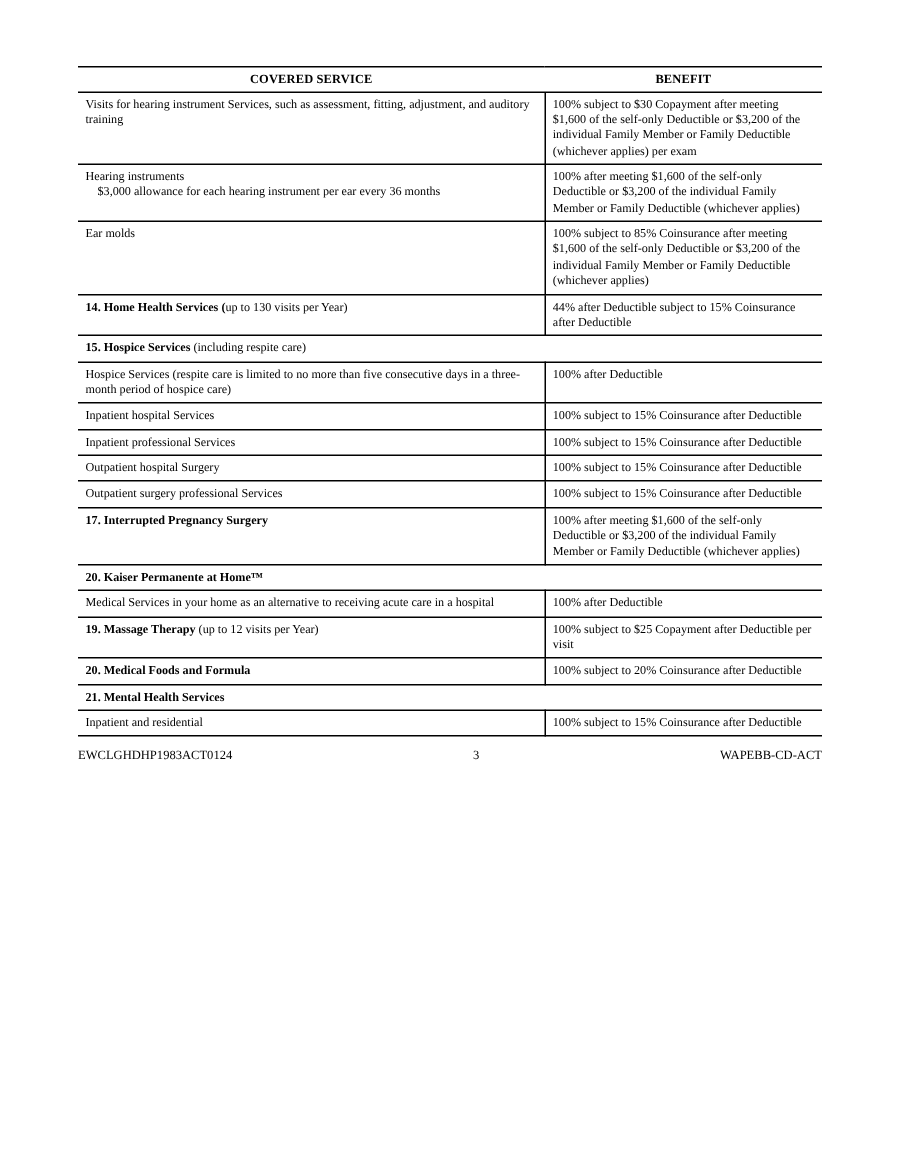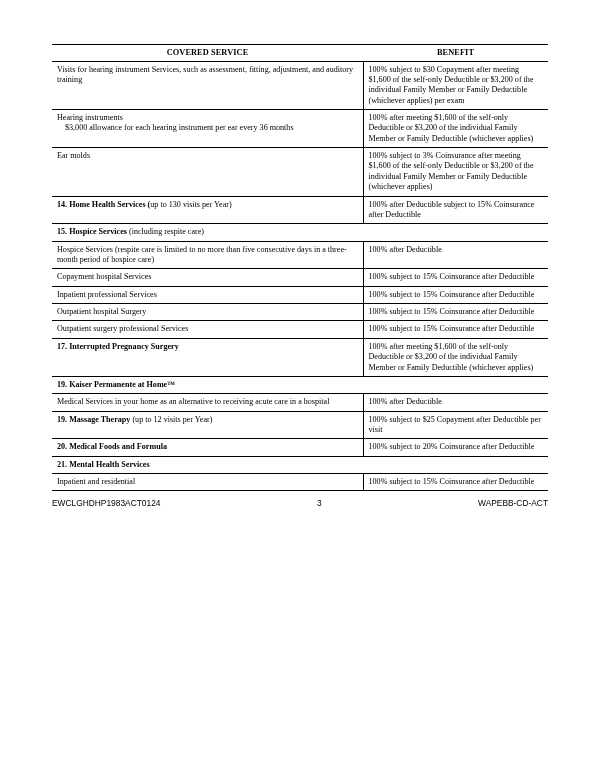--- a/index.html
+++ b/index.html
@@ -67,21 +67,21 @@
 
   .footer {
     position: absolute;
     left: 52px;
     right: 52px;
     bottom: 36px;
     display: flex;
     justify-content: space-between;
     align-items: baseline;
     font-size: 8.4px;
-    font-family: Liberation Sans, sans-serif;
+    font-family: Liberation Serif, serif;
     gap: 42px;
   }
   .footer .left { text-align: left; }
   .footer .center { text-align: center; flex: 1; }
   .footer .right { text-align: left; }
 </style>
 </head>
 <body>
 
 <div class="page">
@@ -108,44 +108,44 @@
       <tr class="row">
         <td class="c1 indent2 vcenter">
           <span>Hearing instruments</span>
           <span class="svc-sub">$3,000 allowance for each hearing instrument per ear every 36 months</span>
         </td>
         <td class="c2 benefit-cell">100% after meeting $1,600 of the self-only Deductible or $3,200 of the individual Family Member or Family Deductible (whichever applies)</td>
       </tr>
 
       <tr class="row">
         <td class="c1 indent2 vcenter">Ear molds</td>
-        <td class="c2 benefit-cell">100% subject to 3% Coinsurance after meeting $1,600 of the self-only Deductible or $3,200 of the individual Family Member or Family Deductible (whichever applies)</td>
+        <td class="c2 benefit-cell">100% subject to 85% Coinsurance after meeting $1,600 of the self-only Deductible or $3,200 of the individual Family Member or Family Deductible (whichever applies)</td>
       </tr>
 
       <tr class="row">
         <td class="c1 indent1 vcenter">
           <span class="bold">14. Home Health Services (</span><span>up to 130 visits per Year)</span>
         </td>
-        <td class="c2 benefit-cell">100% after Deductible subject to 15% Coinsurance after Deductible</td>
+        <td class="c2 benefit-cell">44% after Deductible subject to 15% Coinsurance after Deductible</td>
       </tr>
 
       <tr class="section">
         <td colspan="2" class="indent1">
           <span class="bold">15. Hospice Services </span><span style="font-weight:normal">(including respite care)</span>
         </td>
       </tr>
 
       <tr class="row">
         <td class="c1 indent2 vcenter">Hospice Services (respite care is limited to no more than five consecutive days in a three-month period of hospice care)</td>
         <td class="c2 benefit-cell vcenter">100% after Deductible</td>
       </tr>
 
 
       <tr class="row">
-        <td class="c1 indent2 vcenter">Copayment hospital Services</td>
+        <td class="c1 indent2 vcenter">Inpatient hospital Services</td>
         <td class="c2 benefit-cell">100% subject to 15% Coinsurance after Deductible</td>
       </tr>
 
       <tr class="row">
         <td class="c1 indent2 vcenter">Inpatient professional Services</td>
         <td class="c2 benefit-cell">100% subject to 15% Coinsurance after Deductible</td>
       </tr>
 
       <tr class="row">
         <td class="c1 indent2 vcenter">Outpatient hospital Surgery</td>
@@ -156,21 +156,21 @@
         <td class="c1 indent2 vcenter">Outpatient surgery professional Services</td>
         <td class="c2 benefit-cell">100% subject to 15% Coinsurance after Deductible</td>
       </tr>
 
       <tr class="row">
         <td class="c1 indent1 vcenter bold">17. Interrupted Pregnancy Surgery</td>
         <td class="c2 benefit-cell">100% after meeting $1,600 of the self-only Deductible or $3,200 of the individual Family Member or Family Deductible (whichever applies)</td>
       </tr>
 
       <tr class="section">
-        <td colspan="2" class="indent1">19. Kaiser Permanente at Home™</td>
+        <td colspan="2" class="indent1">20. Kaiser Permanente at Home™</td>
       </tr>
 
       <tr class="row">
         <td class="c1 indent2 vcenter">Medical Services in your home as an alternative to receiving acute care in a hospital</td>
         <td class="c2 benefit-cell vcenter">100% after Deductible</td>
       </tr>
 
       <tr class="row">
         <td class="c1 indent1 vcenter">
           <span class="bold">19. Massage Therapy </span><span>(up to 12 visits per Year)</span>

